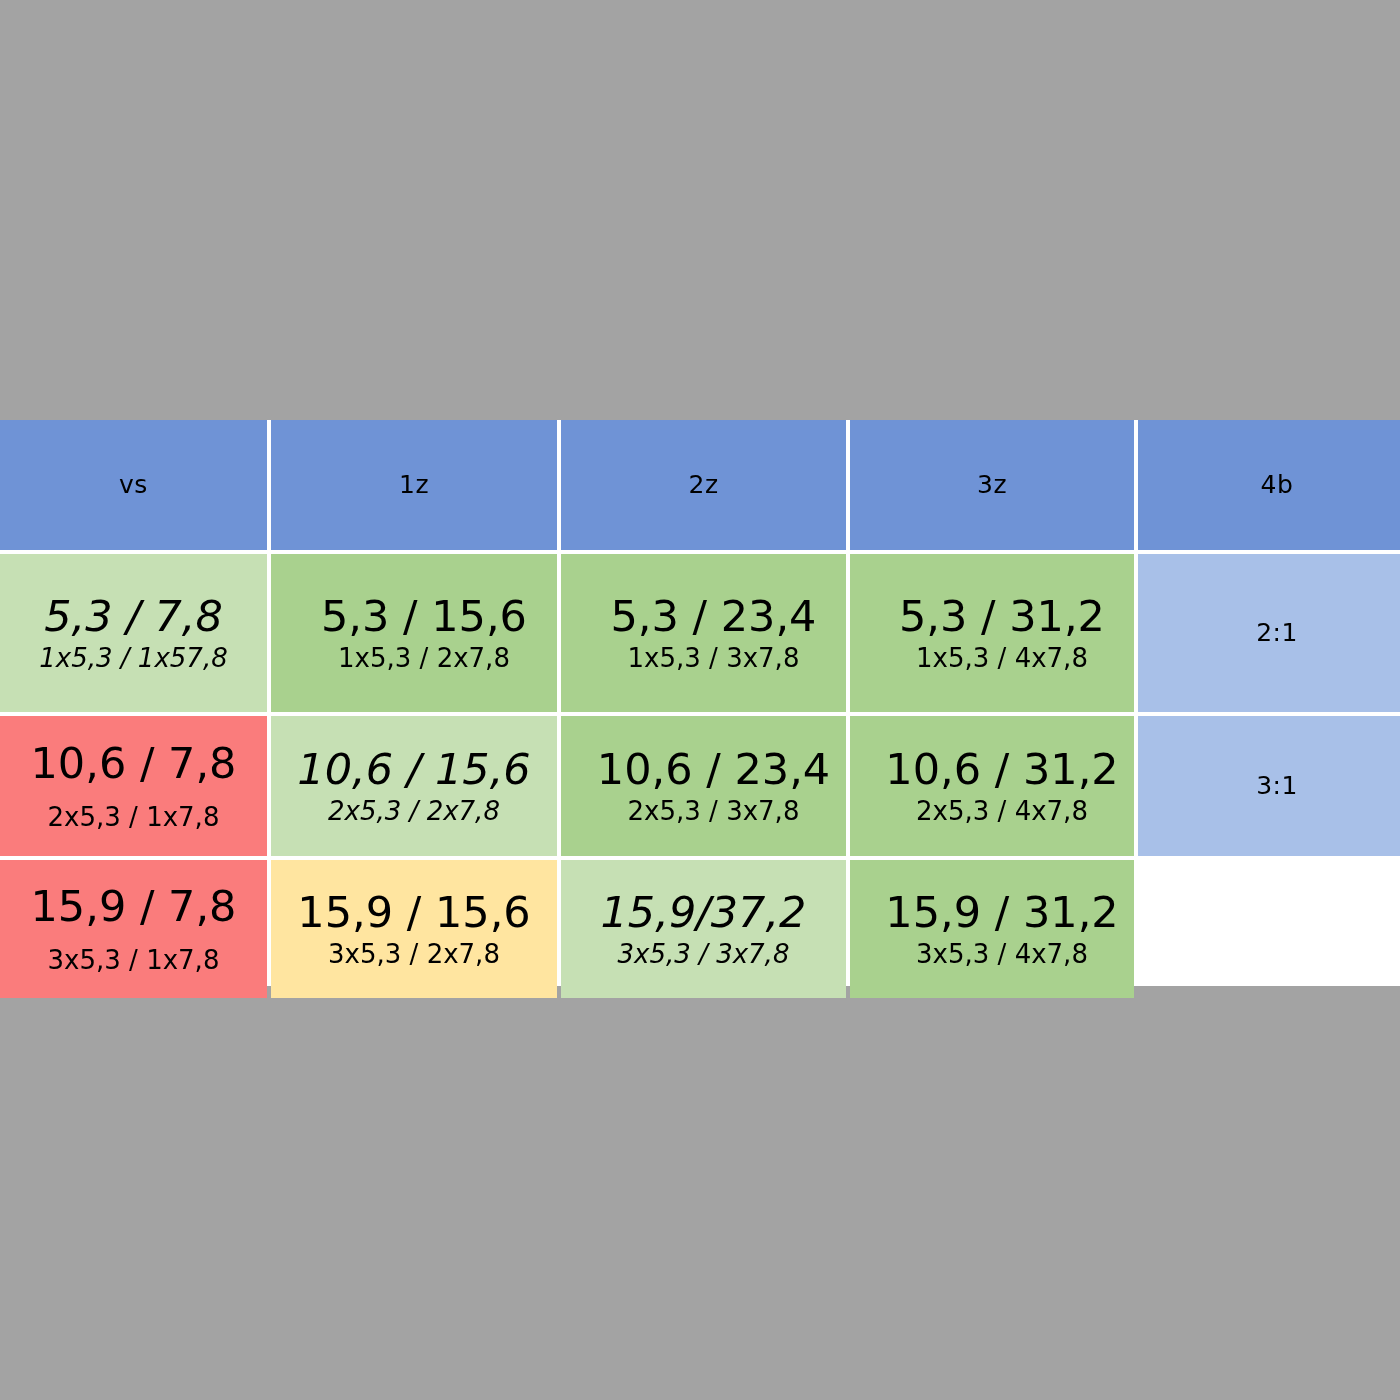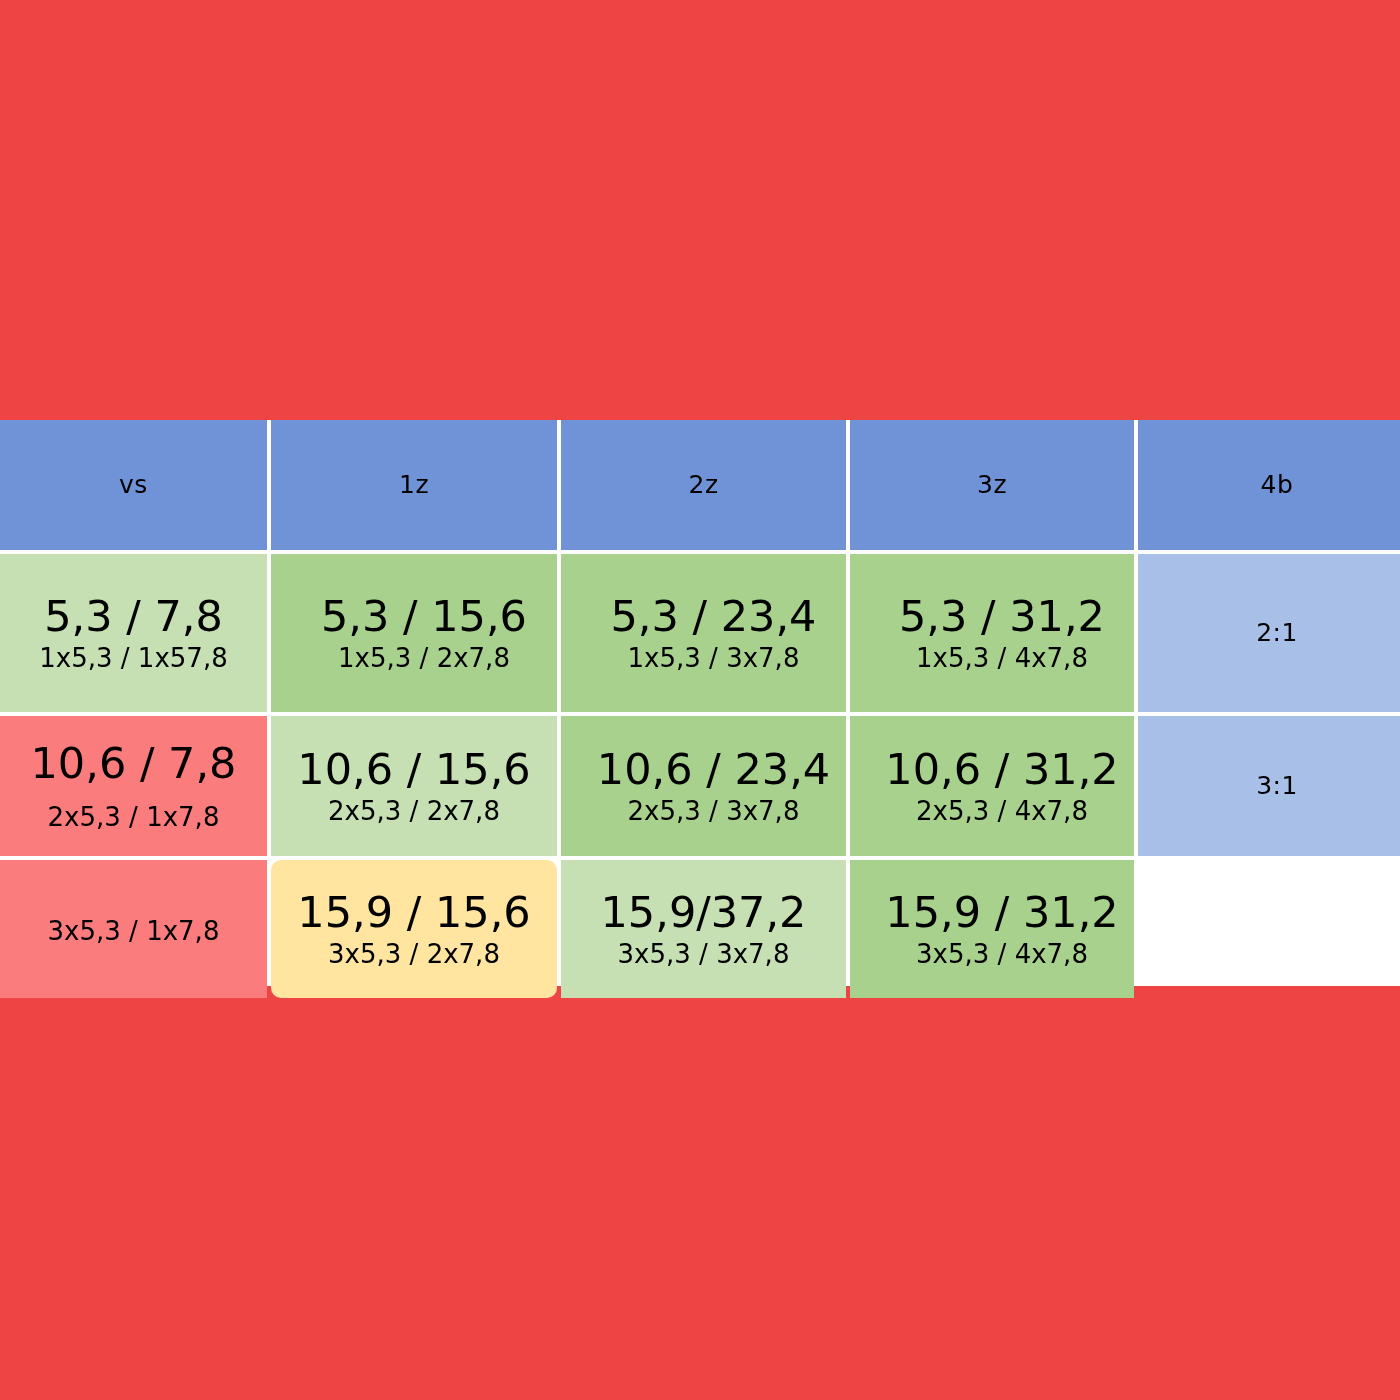--- a/index.html
+++ b/index.html
@@ -7,21 +7,21 @@
     width: 1400px;
     height: 1400px;
     background: #ffffff;
     font-family: "DejaVu Sans", sans-serif;
     overflow: hidden;
   }
   #page {
     position: relative;
     width: 1400px;
     height: 1400px;
-    background: #ef4444;
+    background: #a3a3a3;
   }
   #matrix-table {
     position: absolute;
     left: 0;
     top: 420px;
     width: 1400px;
     height: 566px;
     display: grid;
     grid-template-columns: 267px 286px 285px 284px 278px;
     grid-template-rows: 130px 158px 140px 138px;
@@ -63,24 +63,24 @@
   }
   .data-cell .secondary {
     font-size: 26px;
     font-weight: 400;
     color: #000000;
     margin-top: 6px;
     letter-spacing: 0px;
     white-space: nowrap;
     text-align: center;
   }
-  .fill-green-light  { background: #c6e0b4; }
+  .fill-green-light  { background: #c6e0b4; font-style: italic; }
   .fill-green-medium { background: #a9d18e; padding-left: 20px; }
   .fill-red          { background: #fa7c7c; gap: 12px; }
-  .fill-yellow       { background: #ffe5a0; border-radius: 10px; }
+  .fill-yellow       { background: #ffe5a0; }
 </style>
 </head>
 <body>
 
 <div id="page">
 
   <div id="matrix-table">
 
     <div class="cell hdr-corner">vs</div>
 
@@ -131,20 +131,21 @@
     </div>
 
     <div class="cell data-cell fill-green-medium">
       <span class="primary">10,6 / 31,2</span>
       <span class="secondary">2x5,3 / 4x7,8</span>
     </div>
 
     <div class="cell row-label">3:1</div>
 
     <div class="cell data-cell fill-red">
+      <span class="primary">15,9 / 7,8</span>
       <span class="secondary">3x5,3 / 1x7,8</span>
     </div>
 
     <div class="cell data-cell fill-yellow">
       <span class="primary">15,9 / 15,6</span>
       <span class="secondary">3x5,3 / 2x7,8</span>
     </div>
 
     <div class="cell data-cell fill-green-light">
       <span class="primary">15,9/37,2</span>

